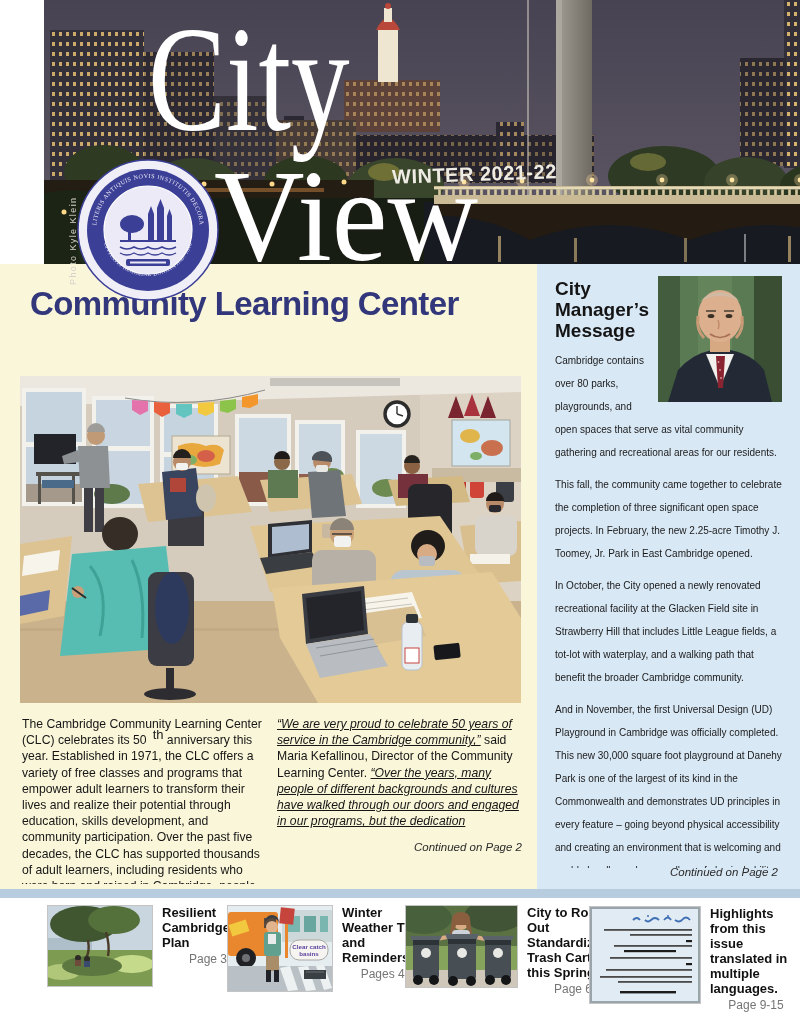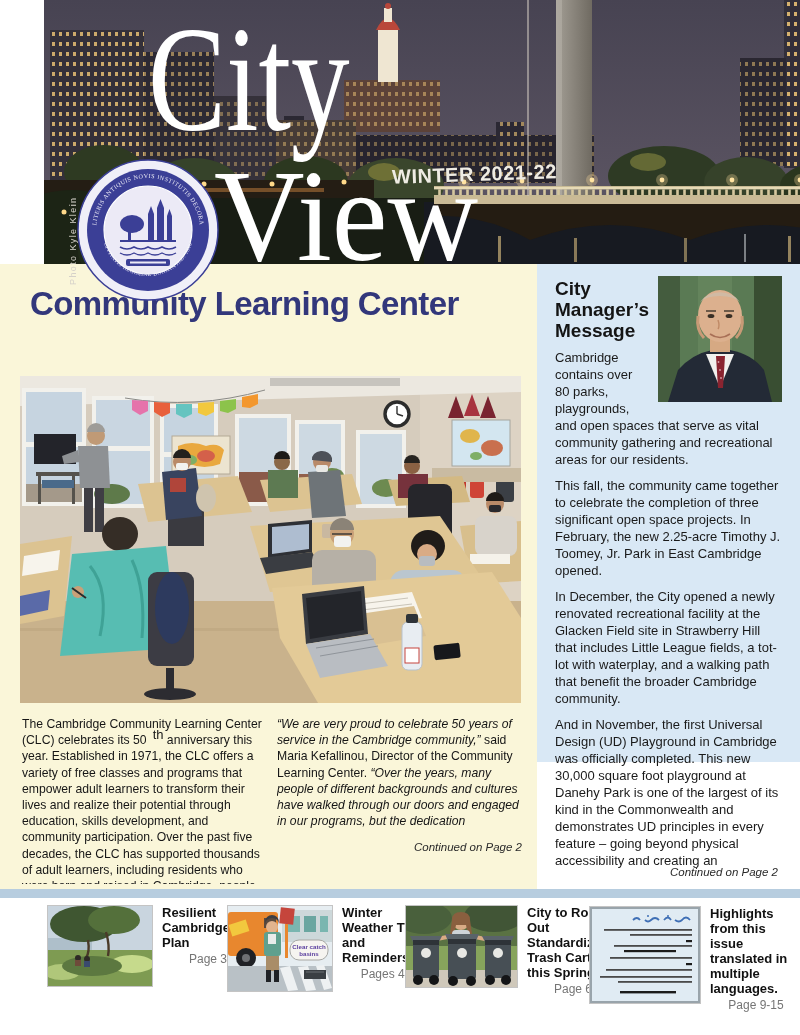--- a/index.html
+++ b/index.html
@@ -23,27 +23,27 @@
   #lead{position:absolute;left:0;top:0;width:537px;height:625px;background:#faf6d9;}
   #headline{position:absolute;left:30px;top:22px;font-size:33px;line-height:36px;
             font-weight:800;letter-spacing:-.6px;color:#32377b;}
   #lead-photo{position:absolute;left:20px;top:112px;width:501px;height:327px;}
   .col{position:absolute;top:452px;height:168px;overflow:hidden;font-size:12.2px;
        line-height:16.2px;color:#161616;}
   #col1{left:22px;width:245px;}
   #col2{left:277px;width:245px;}
   .col p{margin:0 0 10px 0;}
   .col sup{font-size:13px;line-height:0;padding-left:6px;}
-  .quote{font-style:italic;}
+  .quote{font-style:italic;text-decoration:underline;}
   .continued{font-style:italic;font-size:11.5px;color:#2a2a2a;text-align:right;margin-top:2px;}
-  #sidebar{position:absolute;left:537px;top:0;width:263px;height:498px;background:#d9e8f5;}
+  #sidebar{position:absolute;left:537px;top:0;width:263px;height:625px;background:#d9e8f5;}
   #sidebar-inner{position:absolute;left:18px;top:12px;width:227px;height:592px;overflow:hidden;}
   #portrait{float:right;width:124px;height:126px;margin:0 0 8px 8px;}
   #sidebar-title{font-size:19px;line-height:21px;font-weight:800;color:#141414;margin:2px 0 8px 0;}
-  .side-p{font-size:13px;line-height:17px;color:#1a1a1a;margin:0 0 9px 0;}
+  .side-p{font-size:10px;line-height:23px;color:#1a1a1a;margin:0 0 9px 0;}
   #sidebar-continued{position:absolute;right:22px;top:602px;font-style:italic;
                      font-size:11.5px;color:#2a2a2a;}
   
   #divider-band{position:absolute;left:0;top:889px;width:800px;height:9px;background:#b7cddf;}
   #teasers{position:absolute;left:0;top:898px;width:800px;height:137px;background:#ffffff;}
   .teaser{position:absolute;display:flex;}
   .teaser-img{border:1px solid #c4c4c4;background:#fff;flex:none;}
   .teaser-txt{margin-left:9px;width:92px;}
   .teaser-label{font-size:13px;line-height:15px;font-weight:800;color:#111111;}
   .teaser-page{font-size:12px;color:#757575;margin-top:2px;text-align:center;}
@@ -430,21 +430,21 @@
         <path d="M42,26 a24,22 0 0 1 40,0 q-6,-6 -20,-6 q-14,0 -20,6" fill="#cbbfae" opacity=".7"></path>
         <ellipse cx="53" cy="40" rx="3.4" ry="2" fill="#3a3026"></ellipse>
         <ellipse cx="71" cy="40" rx="3.4" ry="2" fill="#3a3026"></ellipse>
         <path d="M48,35 h10 M66,35 h10" stroke="#6e5a48" stroke-width="2"></path>
         <path d="M60,44 q2,6 0,9" stroke="#c08a66" stroke-width="1.4" fill="none"></path>
         <path d="M52,58 q10,7 20,0" stroke="#a86f56" stroke-width="1.6" fill="none"></path>
       </svg>
       <div id="sidebar-title">City Manager’s Message</div>
       <p class="side-p">Cambridge contains over 80 parks, playgrounds, and open spaces that serve as vital community gathering and recreational areas for our residents.</p>
       <p class="side-p">This fall, the community came together to celebrate the completion of three significant open space projects. In February, the new 2.25-acre Timothy J. Toomey, Jr. Park in East Cambridge opened.</p>
-      <p class="side-p">In December, the City opened a newly renovated recreational facility at the Glacken Field site in Strawberry Hill that includes Little League fields, a tot-lot with waterplay, and a walking path that benefit the broader Cambridge community.</p>
+      <p class="side-p">In October, the City opened a newly renovated recreational facility at the Glacken Field site in Strawberry Hill that includes Little League fields, a tot-lot with waterplay, and a walking path that benefit the broader Cambridge community.</p>
       <p class="side-p">And in November, the first Universal Design (UD) Playground in Cambridge was officially completed. This new 30,000 square foot playground at Danehy Park is one of the largest of its kind in the Commonwealth and demonstrates UD principles in every feature – going beyond physical accessibility and creating an environment that is welcoming and usable by all people, regardless of physical ability, while also taking into account sensory, cognitive, and emotional abilities. I am extremely proud of this new playground and how it furthers the City’s commitment to inclusivity as we reimagine how we think about built spaces.</p>
 
     </div>
     <div id="sidebar-continued">Continued on Page 2</div>
   </div>
 </div>
 
 <div id="divider-band"></div>
 
 <div id="teasers">

